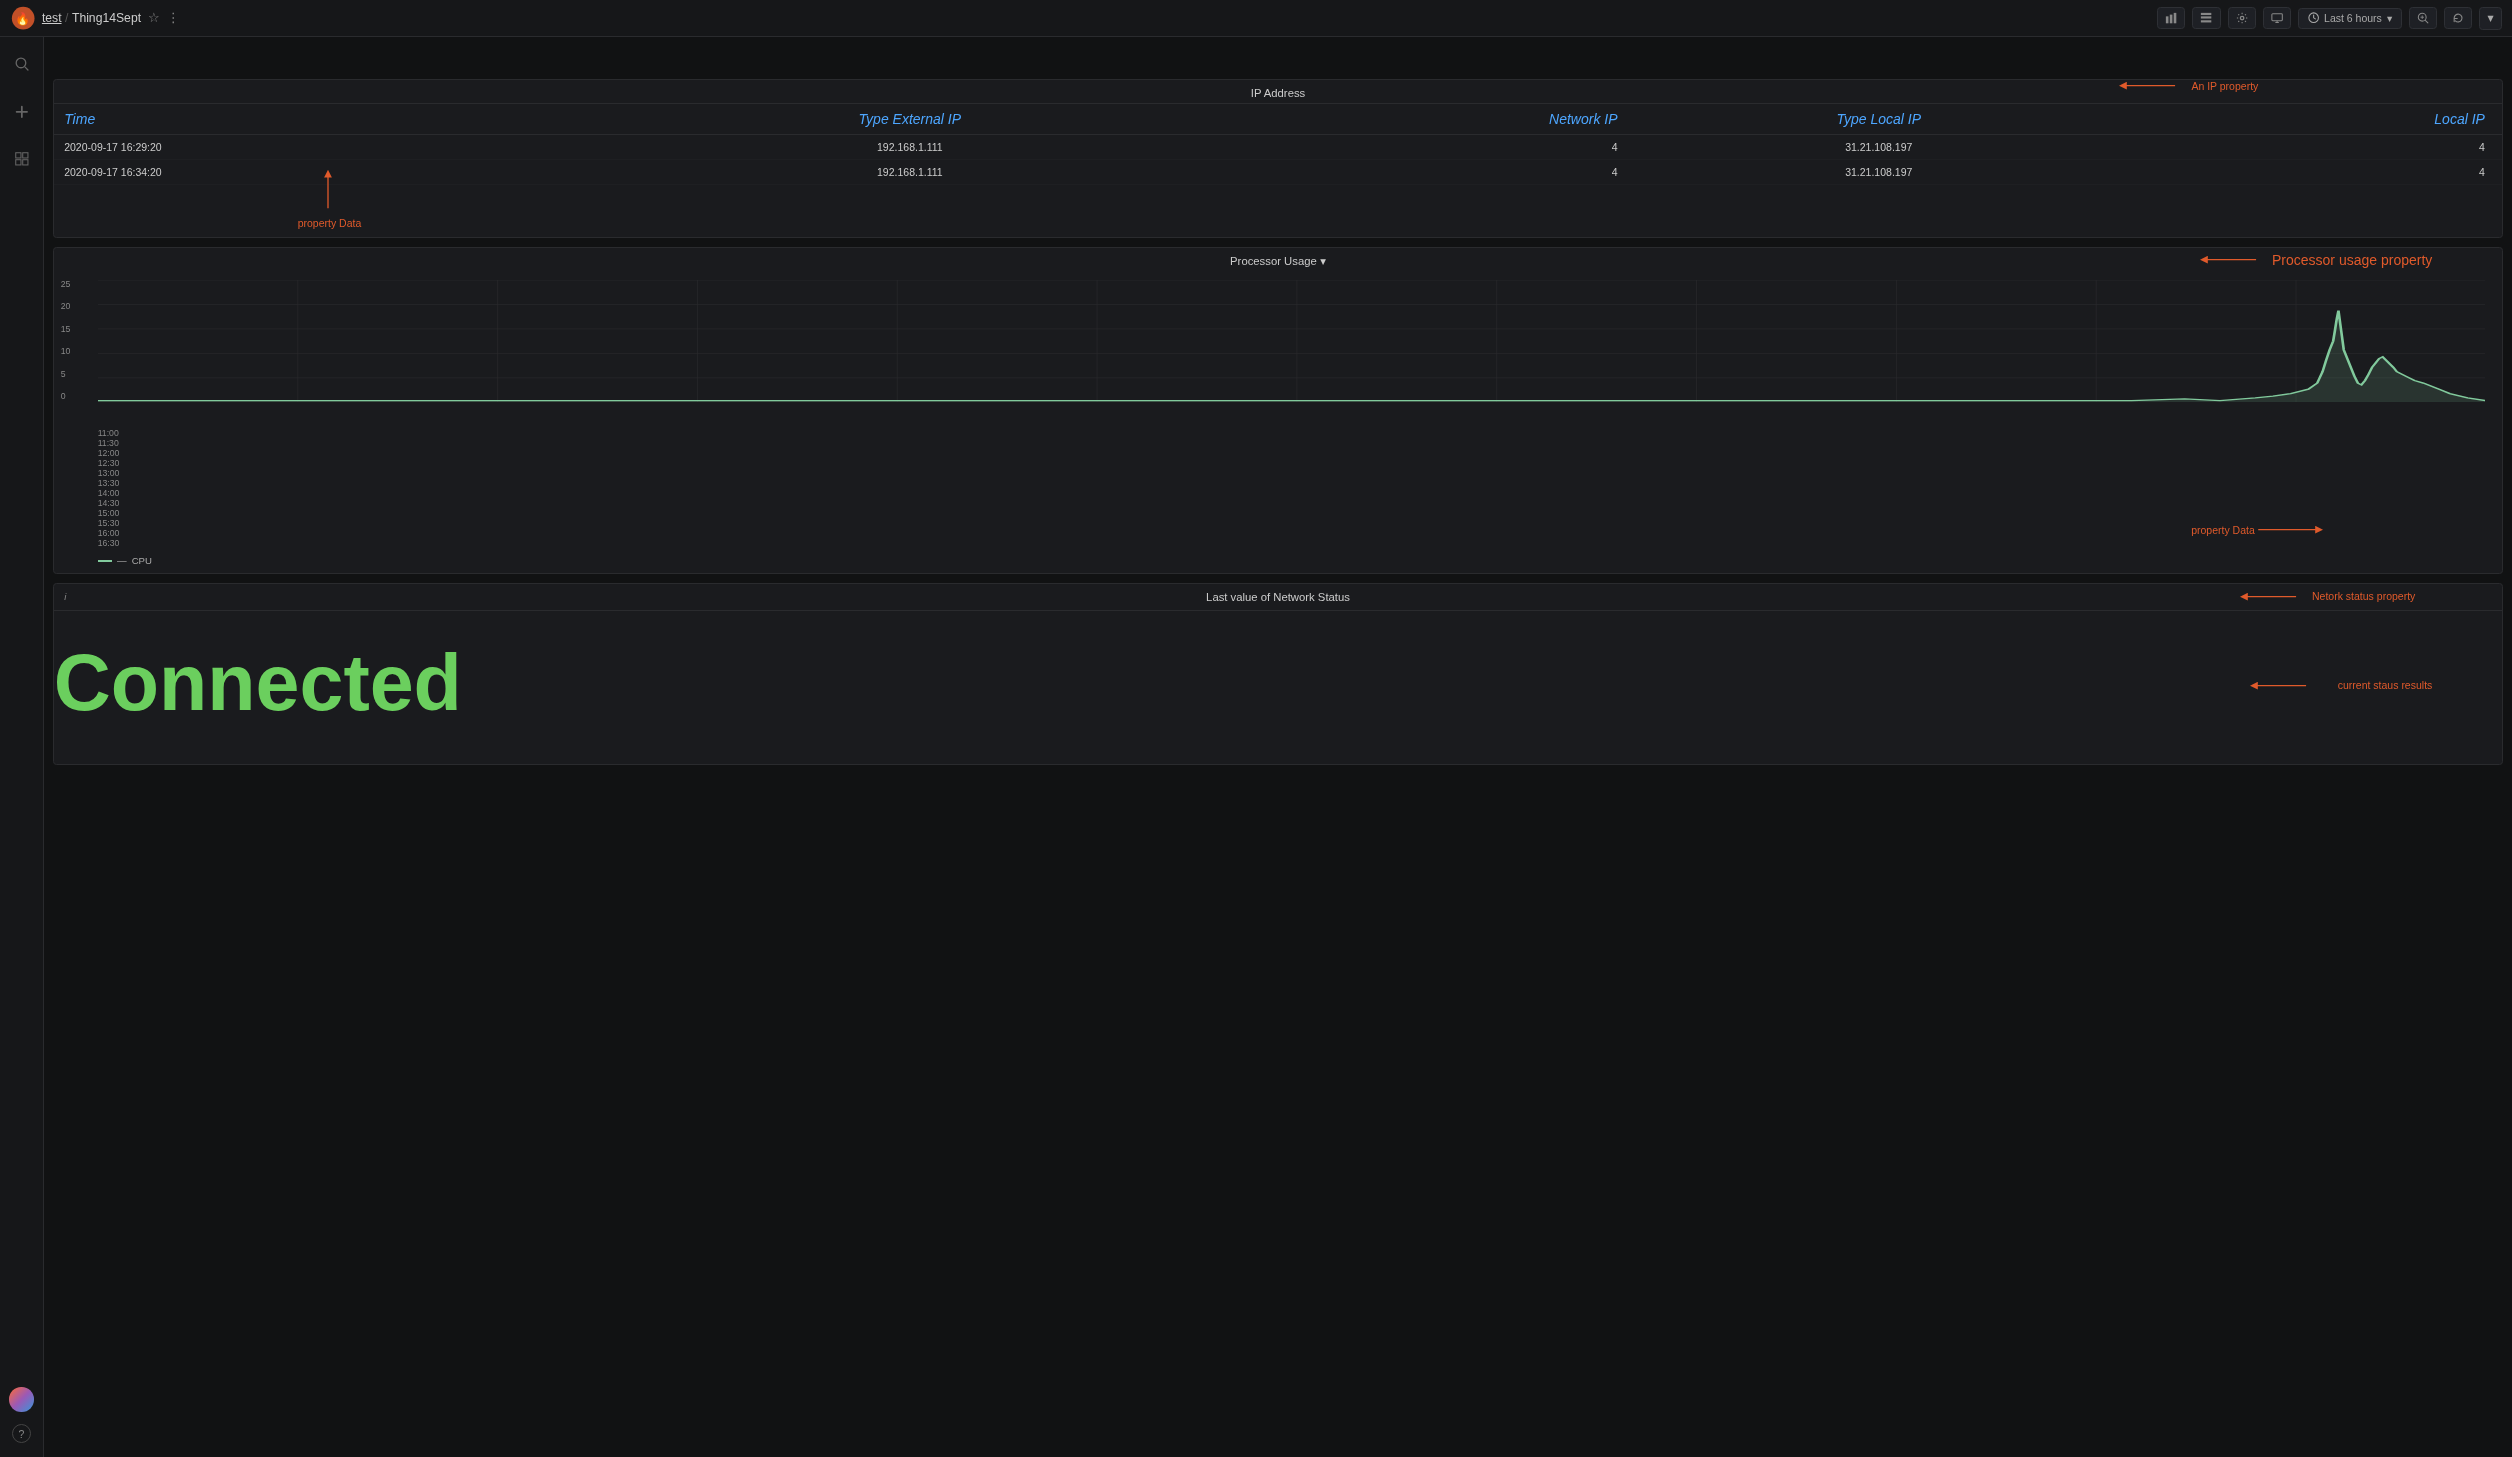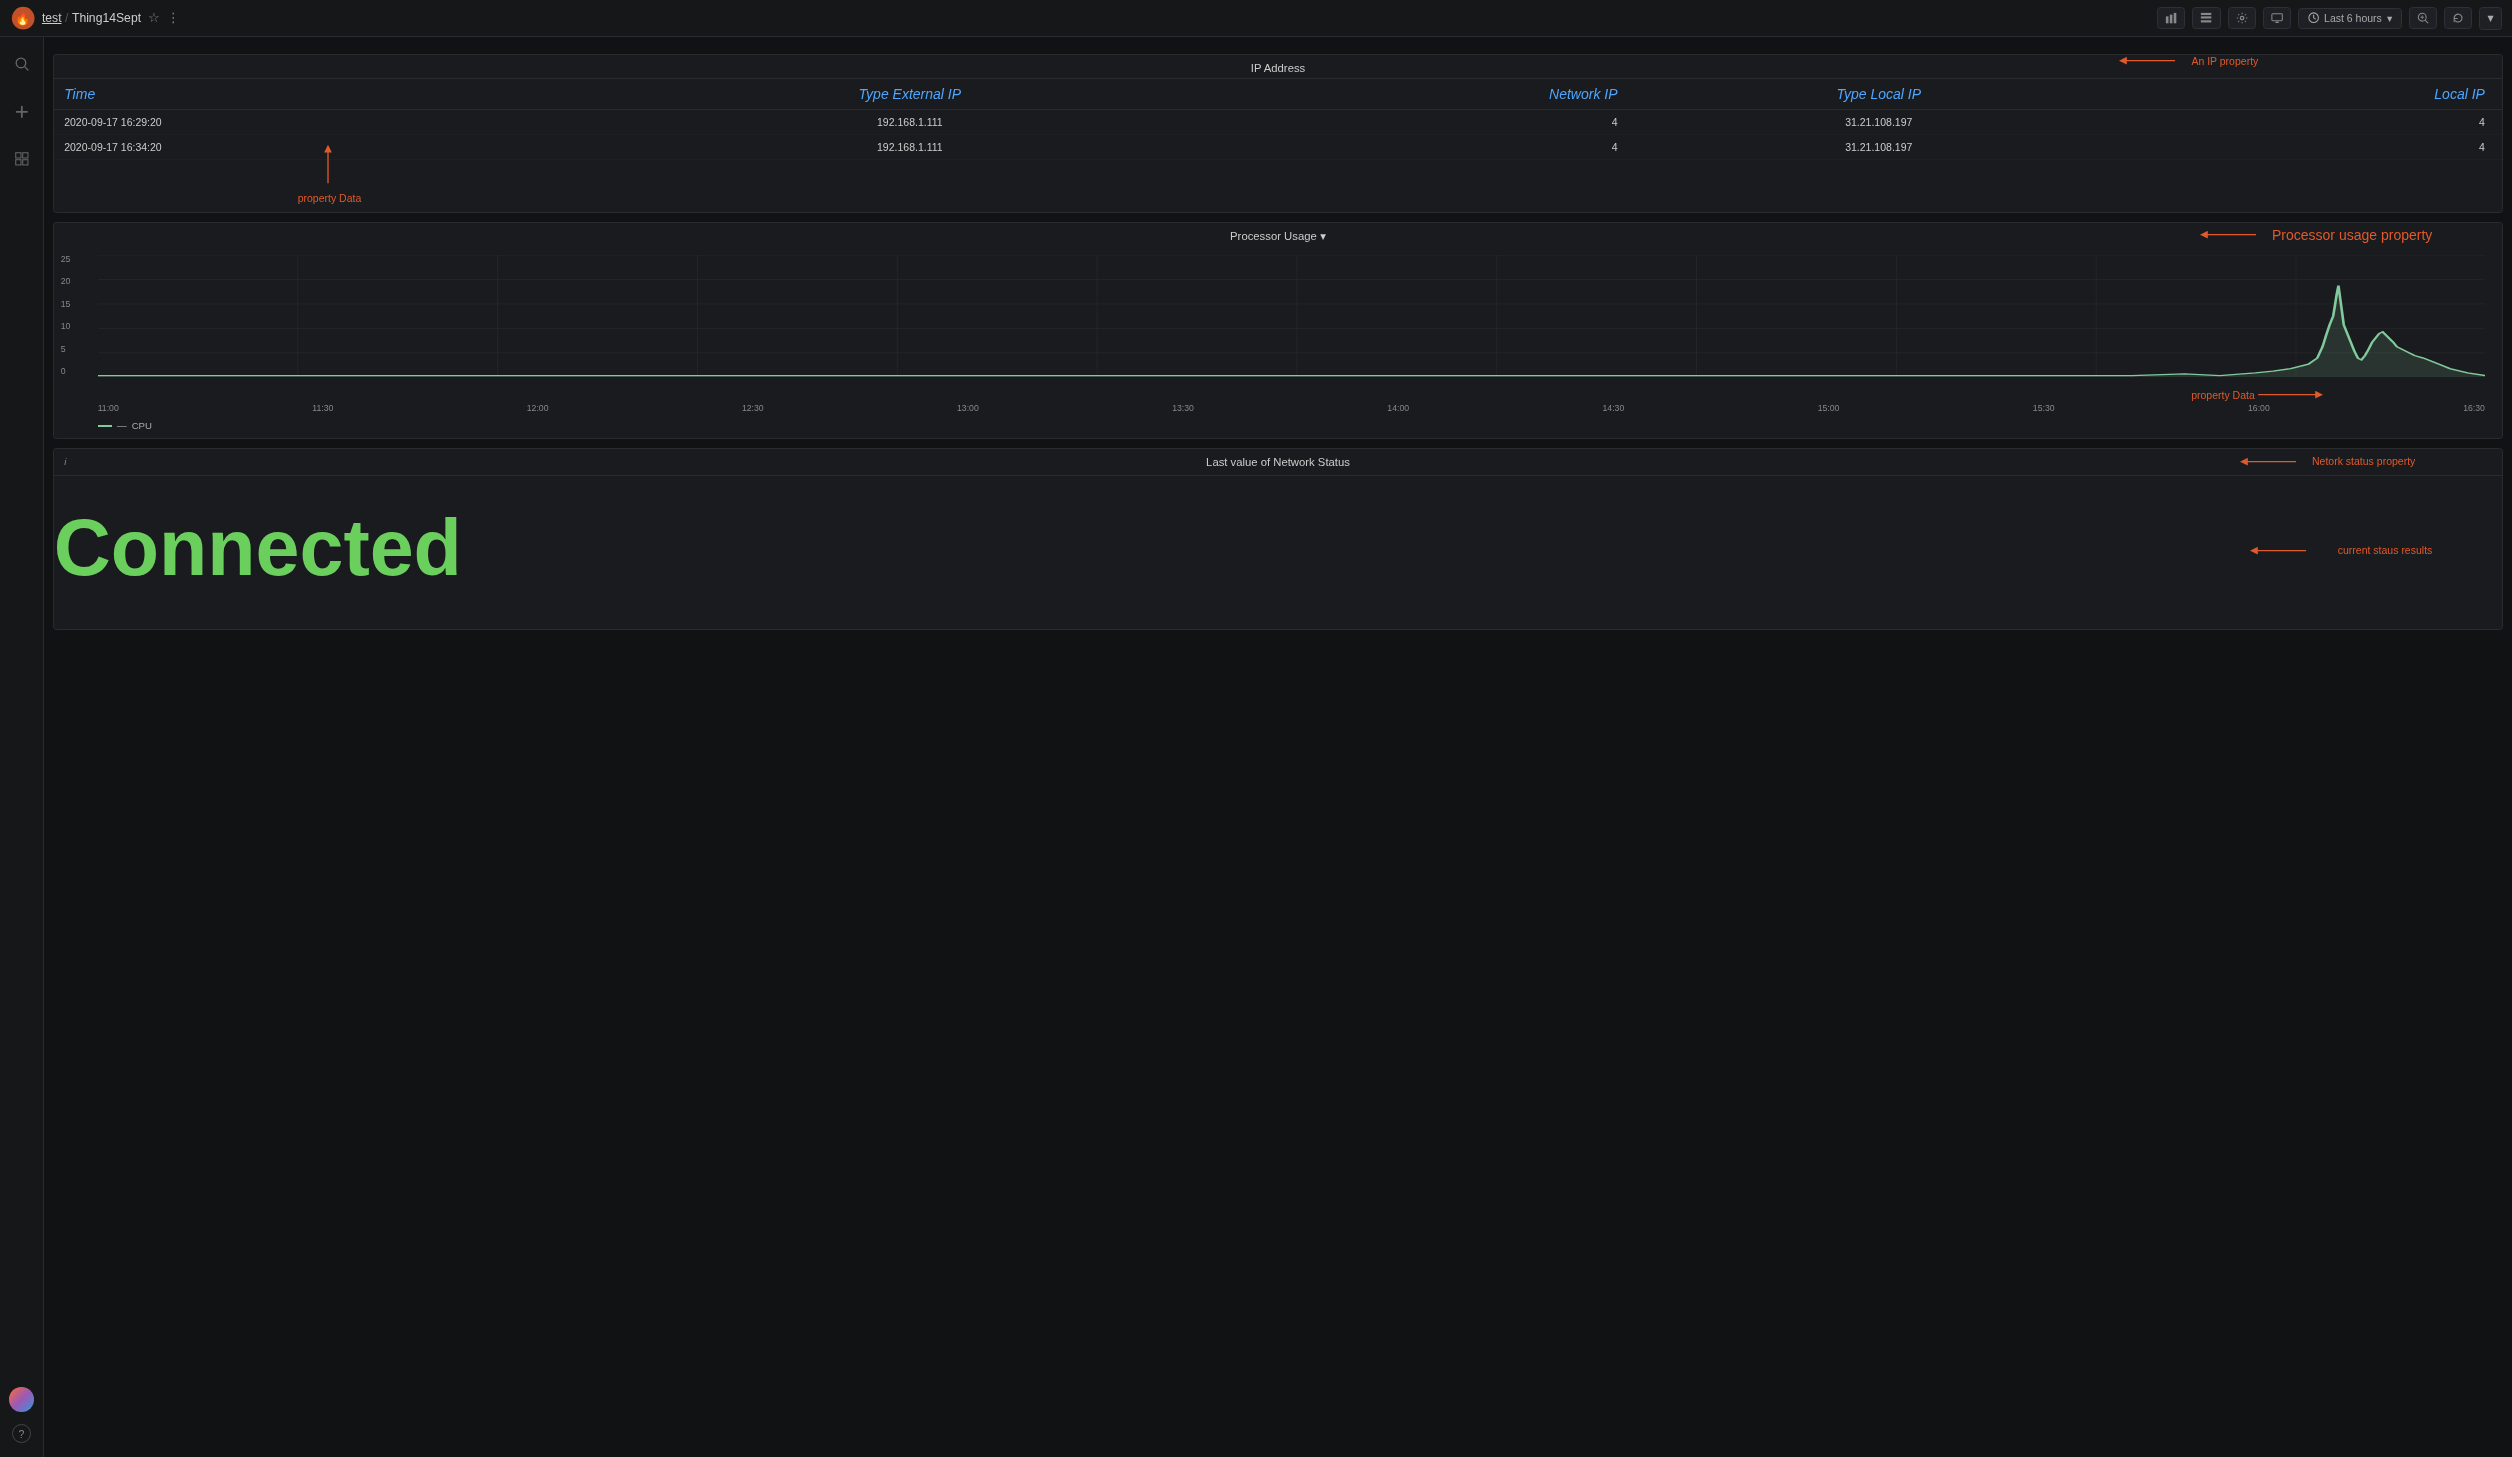--- a/index.html
+++ b/index.html
@@ -128,20 +128,21 @@
     
     .panel {
       background: #1a1b1e;
       border: 0.9px solid #2a2b2e;
       border-radius: 3.5px;
     }
 
     
     .table-panel {
       position: relative;
+      margin-top: 25px;
     }
     .panel-title-bar {
       text-align: center;
       padding: 7px 0 3.5px 0;
       font-size: 11.3px;
       color: #cccccc;
       border-bottom: 0.9px solid #2a2b2e;
     }
     .data-table {
       width: 100%;
@@ -457,21 +458,21 @@
           <line x1="1017" y1="0" x2="1017" y2="140" stroke="#2a2b2e" stroke-width="0.5"></line>
           <line x1="1130" y1="0" x2="1130" y2="140" stroke="#2a2b2e" stroke-width="0.5"></line>
           <line x1="1243" y1="0" x2="1243" y2="140" stroke="#2a2b2e" stroke-width="0.5"></line>
 
           <polyline points="0,138 100,138 200,138 300,138 400,138 500,138 600,138 700,138 800,138 900,138 1000,138 1100,138 1150,138 1180,136 1200,138 1220,135 1230,133 1240,130 1250,125 1255,118 1258,105 1260,92 1262,80 1264,70 1265,58 1266,45 1267,35 1268,50 1269,65 1270,80 1272,90 1274,100 1276,110 1278,118 1280,120 1282,115 1284,108 1286,100 1288,95 1290,90 1292,88 1294,92 1296,96 1298,100 1300,105 1305,110 1310,115 1315,118 1320,122 1325,126 1330,130 1340,135 1350,138" fill="none" stroke="#82ca9d" stroke-width="1.5"></polyline>
 
           <polygon points="0,140 0,138 100,138 200,138 300,138 400,138 500,138 600,138 700,138 800,138 900,138 1000,138 1100,138 1150,138 1180,136 1200,138 1220,135 1230,133 1240,130 1250,125 1255,118 1258,105 1260,92 1262,80 1264,70 1265,58 1266,45 1267,35 1268,50 1269,65 1270,80 1272,90 1274,100 1276,110 1278,118 1280,120 1282,115 1284,108 1286,100 1288,95 1290,90 1292,88 1294,92 1296,96 1298,100 1300,105 1305,110 1310,115 1315,118 1320,122 1325,126 1330,130 1340,135 1350,138 1350,140" fill="#82ca9d" fill-opacity="0.15"></polygon>
         </svg>
       </div>
 
-      <div style="display:flex;justify-content:space-between;padding:0 17.4px 3.5px 44px;font-size:8.7px;color:#888;">
+      <div style="display:flex;justify-content:space-between;padding:0 17.4px 3.5px 44px;font-size:8.7px;color:#888;flex-direction:column;">
         <span>11:00</span>
         <span>11:30</span>
         <span>12:00</span>
         <span>12:30</span>
         <span>13:00</span>
         <span>13:30</span>
         <span>14:00</span>
         <span>14:30</span>
         <span>15:00</span>
         <span>15:30</span>

